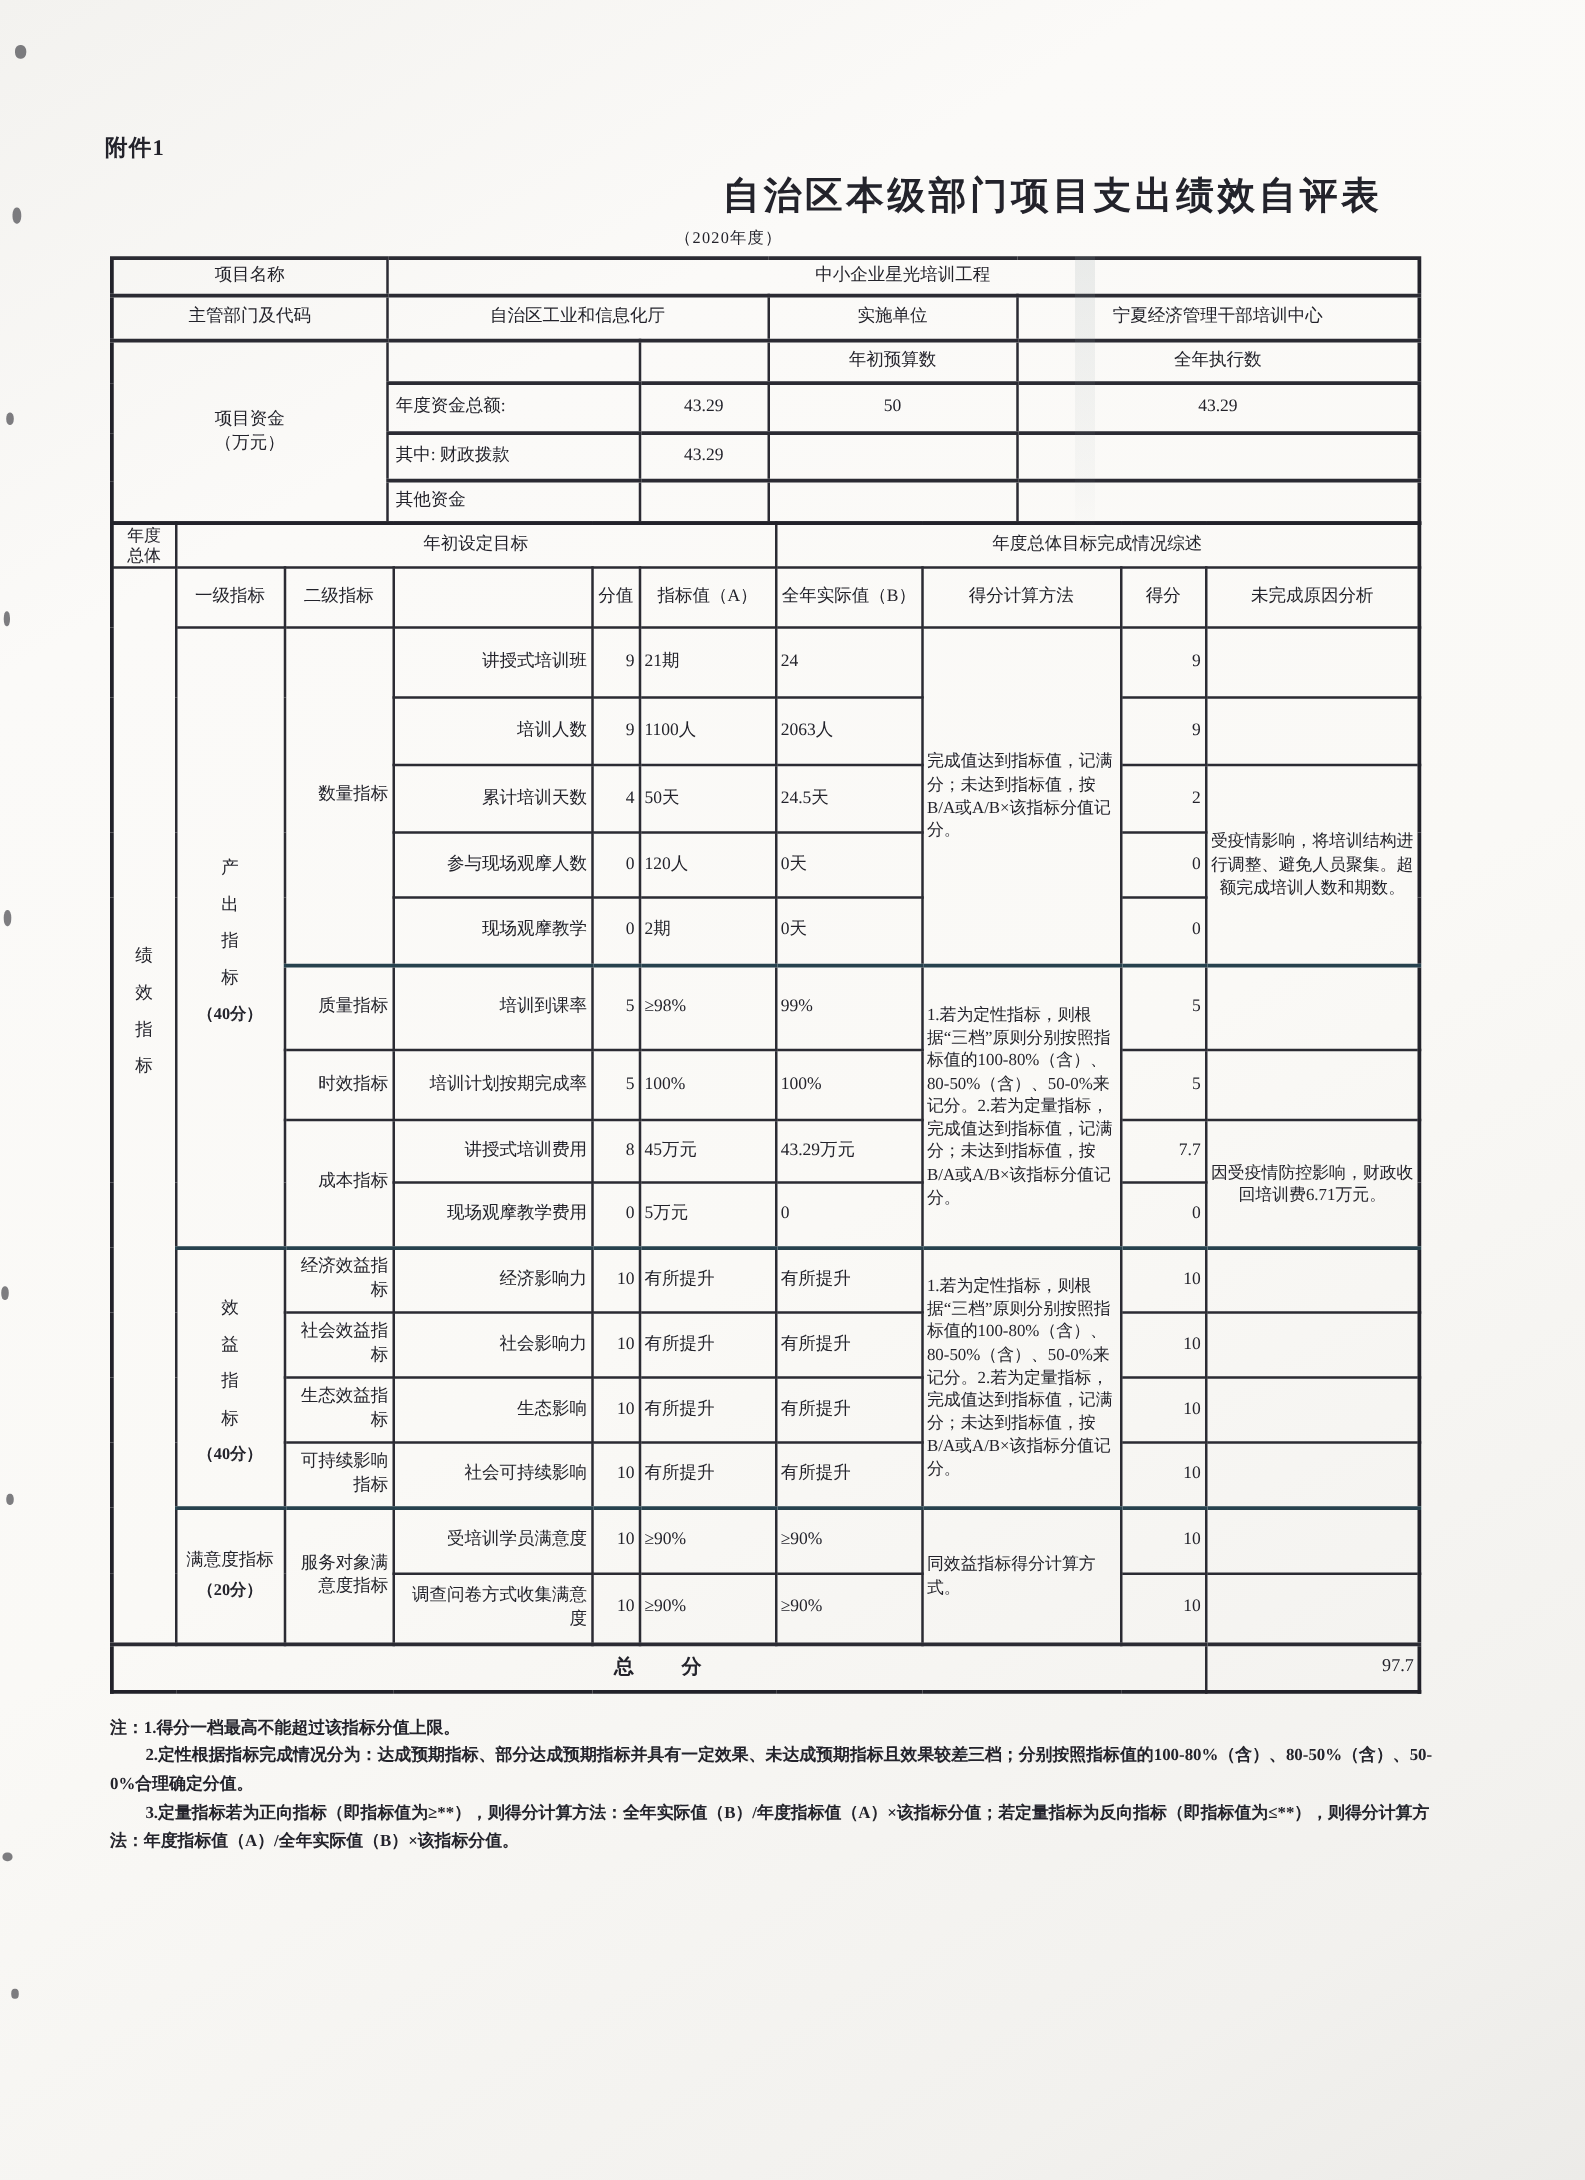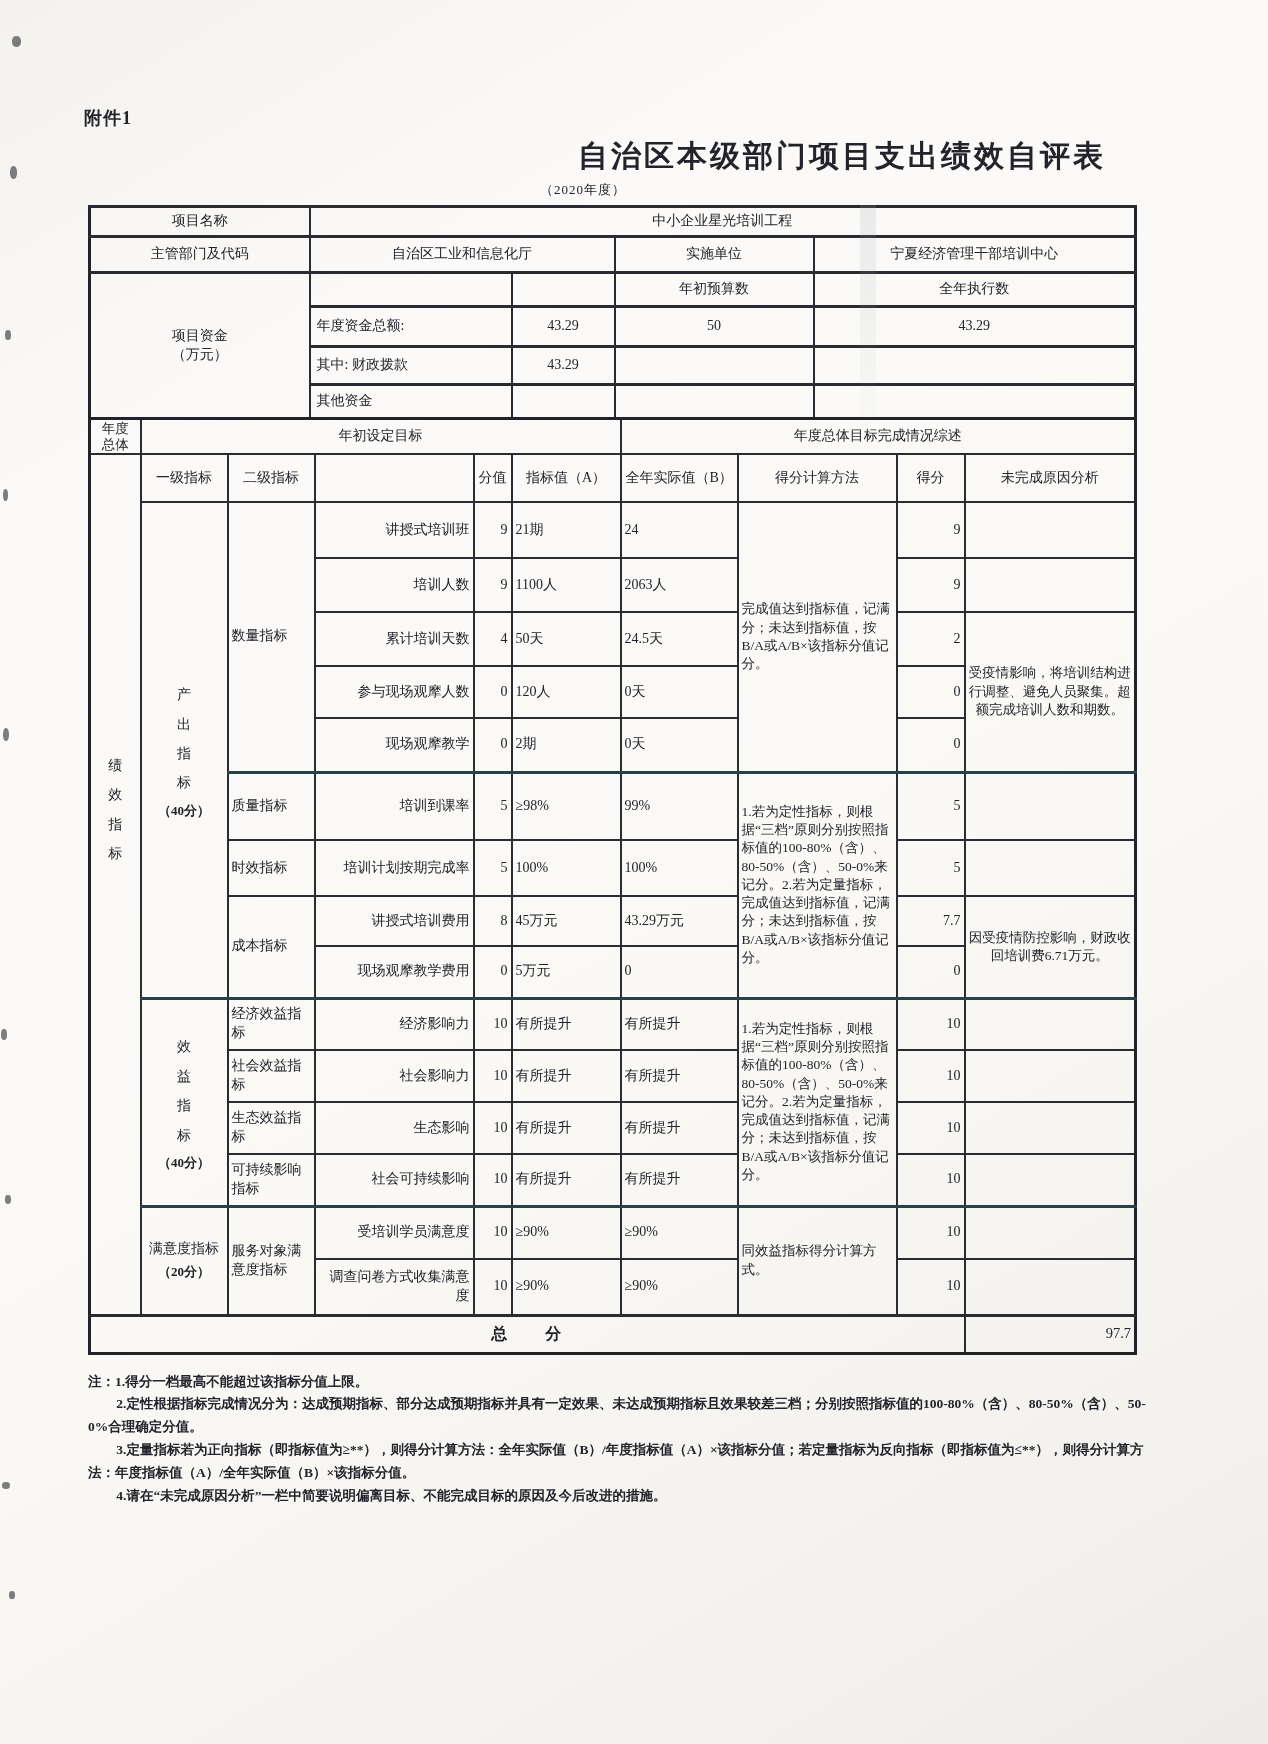--- a/index.html
+++ b/index.html
@@ -37,21 +37,21 @@
   table.top td.lft{text-align:left;padding-left:6px;}
   
   table.main{border:3px solid #22222a;margin-top:-3px;}
   td.hd{text-align:center;font-size:14px;}
   td.c0{padding:0;}
   .annual-side{font-size:13.5px;line-height:1.12;text-align:center;overflow:hidden;}
   .vstack{width:1.1em;margin:0 auto;word-break:break-all;text-align:center;line-height:2.1;}
   .side-pad{padding-bottom:150px !important;}
   td.lvl1{text-align:center;}
   td.lvl1 .sub{margin-top:4px;font-size:13px;font-weight:bold;}
-  td.lvl2{text-align:left;padding:2px 12px;}
+  td.lvl2{text-align:right;padding:2px 12px;}
   td.name{text-align:right;padding:2px 4px 2px 8px;}
   td.num{text-align:right;padding-right:6px;}
   td.val{text-align:left;padding:2px 5px;}
   td.method{text-align:left;padding:4px 7px;font-size:13.5px;line-height:1.5;}
   td.reason{text-align:center;padding:4px 8px;font-size:13.5px;line-height:1.55;}
   tr.sec td{border-top-width:3px;border-top-color:#27424e;}
   tr.total-row td{border-top-width:3px;}
   td.total-label{text-align:center;font-size:16px;font-weight:bold;letter-spacing:2px;}
   td.total-val{text-align:right;padding-right:8px;font-size:14.5px;}
   
@@ -322,16 +322,15 @@
       <td class="total-label" colspan="9">总　　分</td>
       <td class="total-val">97.7</td>
     </tr>
   </tbody>
     </table>
 
   <div class="notes">
     <p>注：1.得分一档最高不能超过该指标分值上限。</p>
     <p class="ind">2.定性根据指标完成情况分为：达成预期指标、部分达成预期指标并具有一定效果、未达成预期指标且效果较差三档；分别按照指标值的100-80%（含）、80-50%（含）、50-0%合理确定分值。</p>
     <p class="ind">3.定量指标若为正向指标（即指标值为≥**），则得分计算方法：全年实际值（B）/年度指标值（A）×该指标分值；若定量指标为反向指标（即指标值为≤**），则得分计算方法：年度指标值（A）/全年实际值（B）×该指标分值。</p>
-    <p class="ind">4.请在“未完成原因分析”一栏中简要说明偏离目标、不能完成目标的原因及今后改进的措施。</p>
   </div>
 
 </div>
 
 </body></html>

